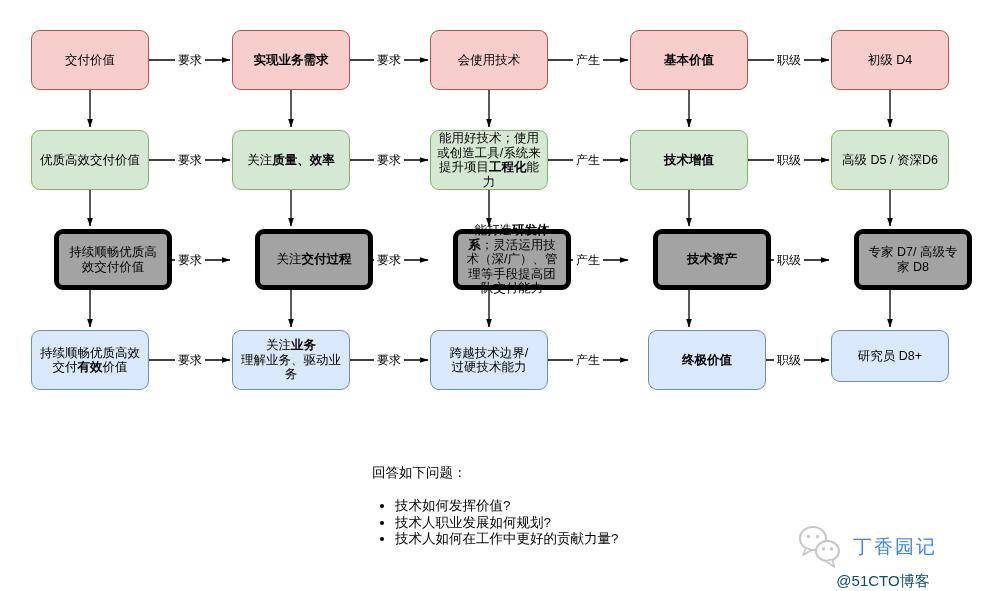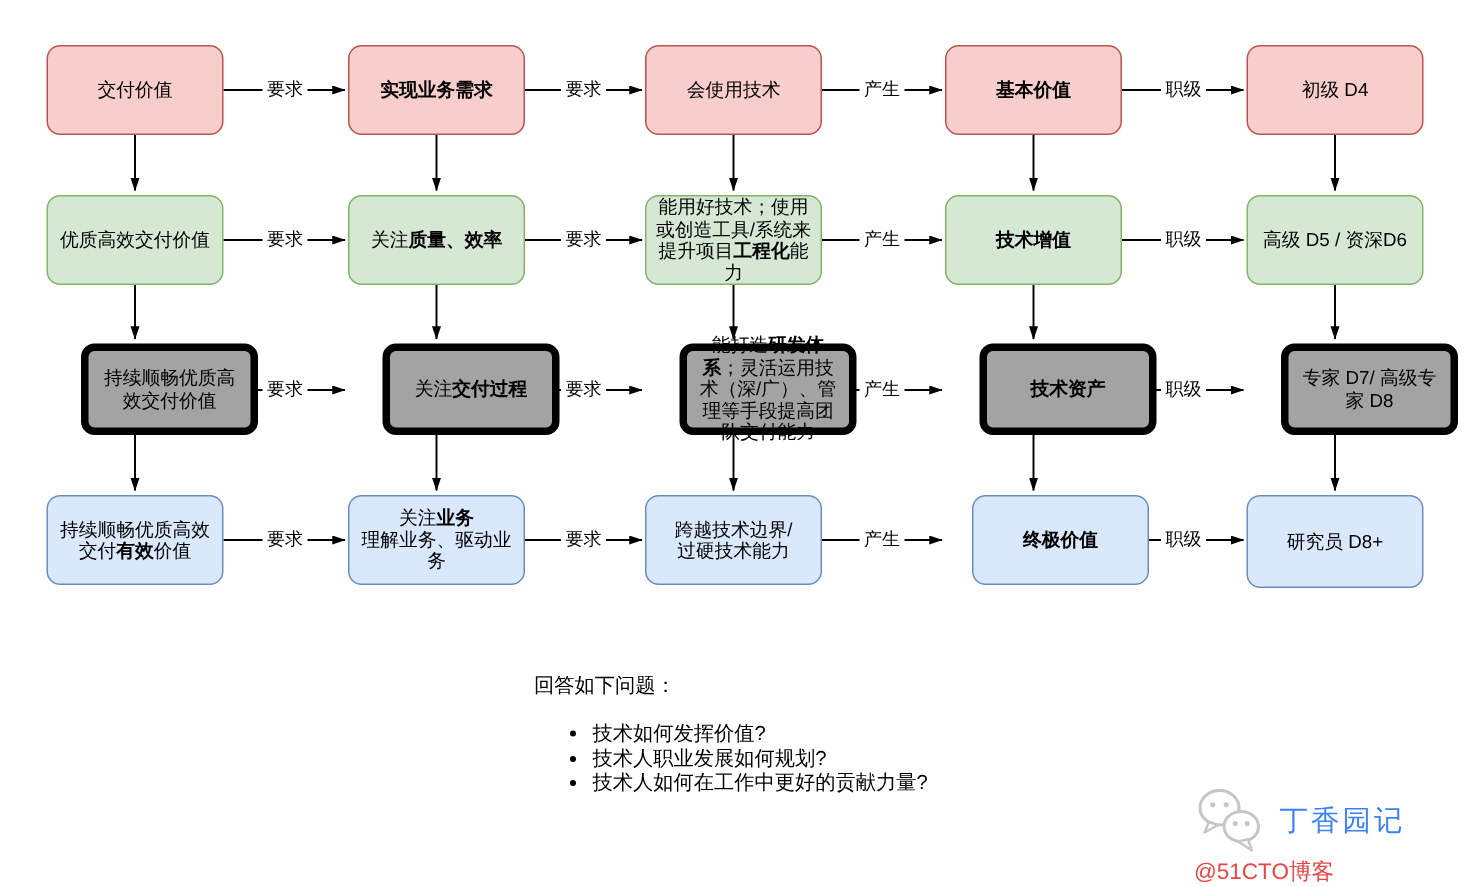--- a/index.html
+++ b/index.html
@@ -18,27 +18,27 @@
   .c-green {background:#d5e8d4;border:1px solid #82b366;}
   .c-yellow{background:#a3a3a3;border:5px solid #000000;margin-left:23px;}
   .c-blue  {background:#dae8fc;border:1px solid #6c8ebf;}
   .arrows{position:absolute;left:0;top:0;}
   .arrows line{stroke:#000;stroke-width:1.3;}
   .edge-label{
     position:absolute;transform:translate(-50%,-50%);
     background:#ffffff;padding:0 3px;font-size:12px;white-space:nowrap;
   }
   .questions{position:absolute;left:356px;top:448px;font-size:13.5px;}
-  .q-title{margin:0;}
+  .q-title{margin:16px;}
   .questions ul{margin:15px 0 0 0;padding-left:39px;}
   .questions li{line-height:16.5px;margin:0;padding:0;}
   .watermark{position:absolute;left:796px;top:524px;width:174px;}
   .wm-row{display:flex;align-items:center;gap:7px;}
   .wm-name{font-size:19px;color:#3b82f6;letter-spacing:2px;white-space:nowrap;}
-  .wm-credit{text-align:left;font-size:15px;color:#ef4444;margin-top:2px;white-space:nowrap;}
+  .wm-credit{text-align:center;font-size:15px;color:#0c4a6e;margin-top:2px;white-space:nowrap;}
 </style>
 </head>
 <body>
 
 <div class="canvas">
 
   <svg class="arrows" width="981" height="591" aria-hidden="true">
     <defs>
       <marker id="ah" markerWidth="10" markerHeight="8" refX="8.5" refY="3" orient="auto" markerUnits="userSpaceOnUse">
         <path d="M0,0 L9,3 L0,6 z" fill="#000"></path>
@@ -137,21 +137,21 @@
   </div>
   <div class="node c-blue" style="left:232px;top:330px;height:60px">
     <div class="txt"><span>关注</span><b>业务</b><br><span>理解业务、驱动业务</span></div>
   </div>
   <div class="node c-blue" style="left:430px;top:330px;height:60px">
     <div class="txt"><span>跨越技术边界/</span><br><span>过硬技术能力</span></div>
   </div>
   <div class="node c-blue" style="left:648px;top:330px;height:60px">
     <div class="txt"><b>终极价值</b></div>
   </div>
-  <div class="node c-blue" style="left:831px;top:330px;height:62px">
+  <div class="node c-blue" style="left:831px;top:330px;height:52px">
     <div class="txt"><span>研究员 D8+</span></div>
   </div>
 
   <div class="edge-label" style="left:190px;top:60px">要求</div>
   <div class="edge-label" style="left:389px;top:60px">要求</div>
   <div class="edge-label" style="left:588px;top:60px">产生</div>
   <div class="edge-label" style="left:789px;top:60px">职级</div>
 
   <div class="edge-label" style="left:190px;top:160px">要求</div>
   <div class="edge-label" style="left:389px;top:160px">要求</div>

